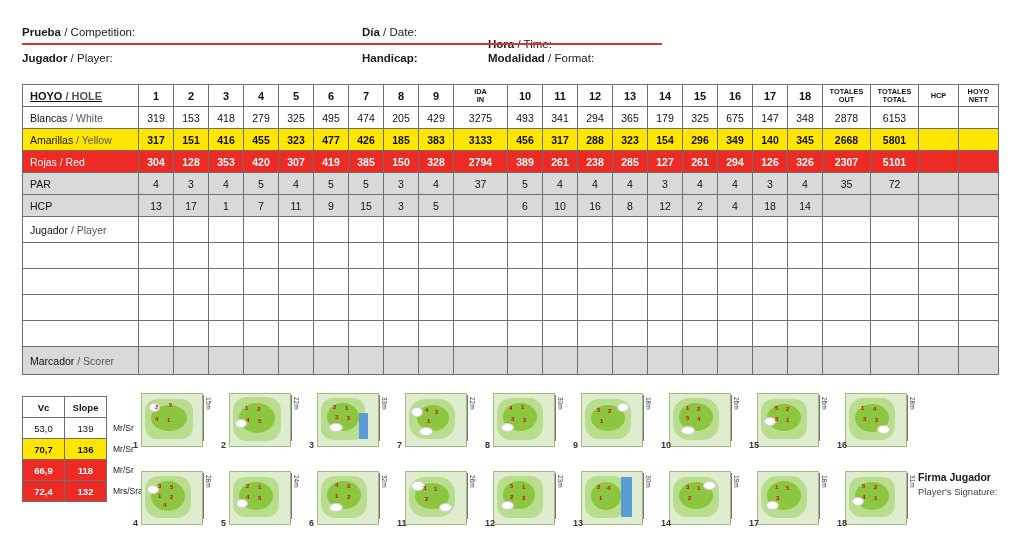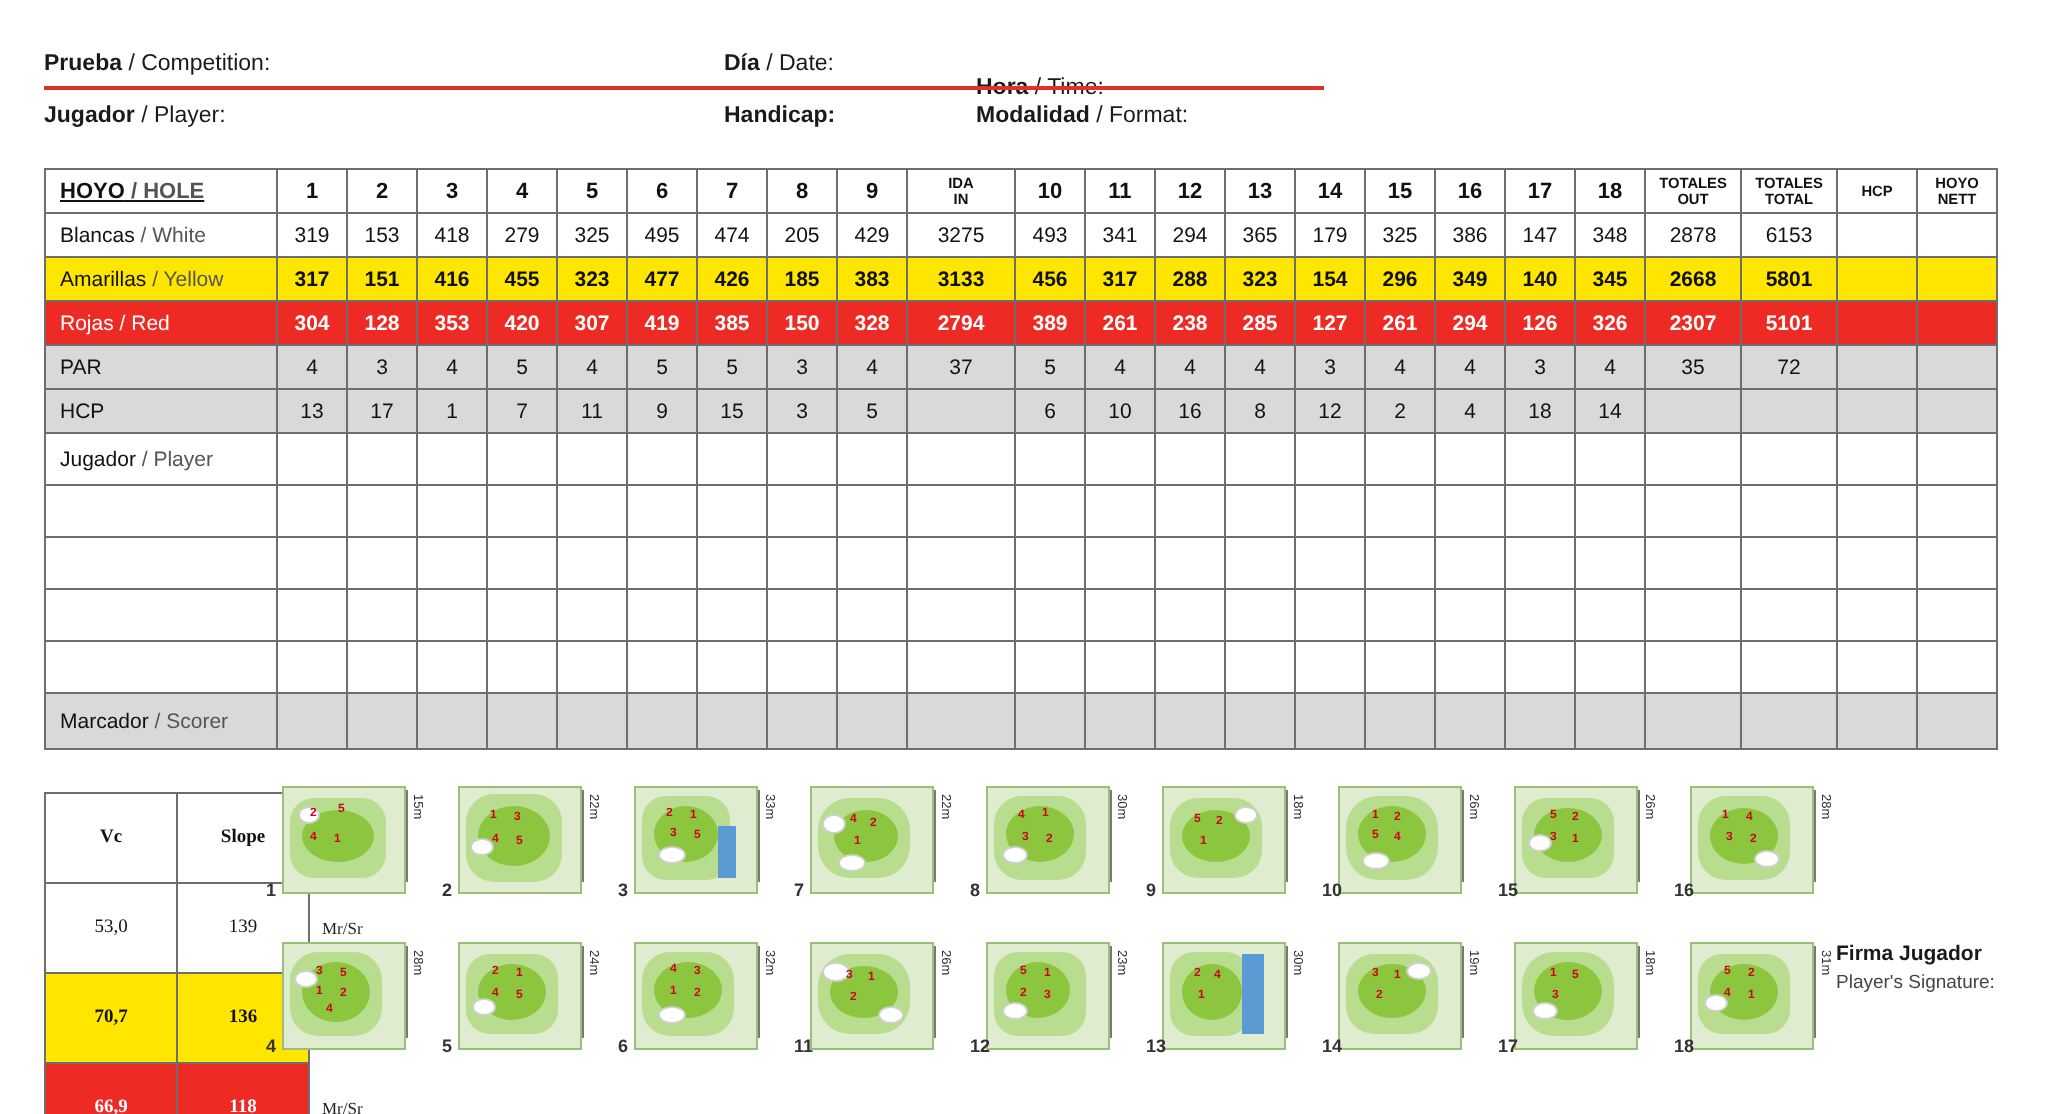--- a/index.html
+++ b/index.html
@@ -46,21 +46,21 @@
   tr.red td.lbl{color:#ffffff;font-weight:normal;}
   tr.grey td{background:#d9d9d9;}
   tr.empty td{background:#ffffff;height:25px;}
   tr.scorer td{background:#d9d9d9;height:27px;}
   .card td.lbl .light{color:#555;}
 
   
   .slope{position:absolute;left:22px;top:396px;border-collapse:collapse;table-layout:fixed;}
   .slope td{
     border:1px solid #6e6e6e;
-    font-size:9.5px;text-align:center;height:20px;width:41px;padding:12px;color:#111;font-family:Liberation Serif, serif;
+    font-size:9.5px;text-align:center;height:20px;width:41px;padding:0;color:#111;
   }
   .slope td.sr{border:none;background:transparent;font-size:8.5px;text-align:left;padding-left:6px;width:44px;color:#222;}
   .slope tr.h td{font-weight:bold;font-size:9.5px;background:#fff;}
   .slope tr.y td{background:#ffe600;font-weight:bold;}
   .slope tr.r td{background:#ee2a24;color:#fff;font-weight:bold;}
   .slope tr.y td.sr,.slope tr.r td.sr{background:transparent;color:#222;font-weight:normal;}
 
   
   .sig{position:absolute;font-size:10px;line-height:14px;}
   .sig b{font-weight:bold;font-size:10.5px;}
@@ -201,21 +201,21 @@
         <td>474</td>
         <td>205</td>
         <td>429</td>
         <td>3275</td>
         <td>493</td>
         <td>341</td>
         <td>294</td>
         <td>365</td>
         <td>179</td>
         <td>325</td>
-        <td>386</td>
+        <td>675</td>
         <td>147</td>
         <td>348</td>
         <td>2878</td>
         <td>6153</td>
         <td></td>
         <td></td>
       </tr>
 
       <tr class="yellow">
         <td class="lbl">

